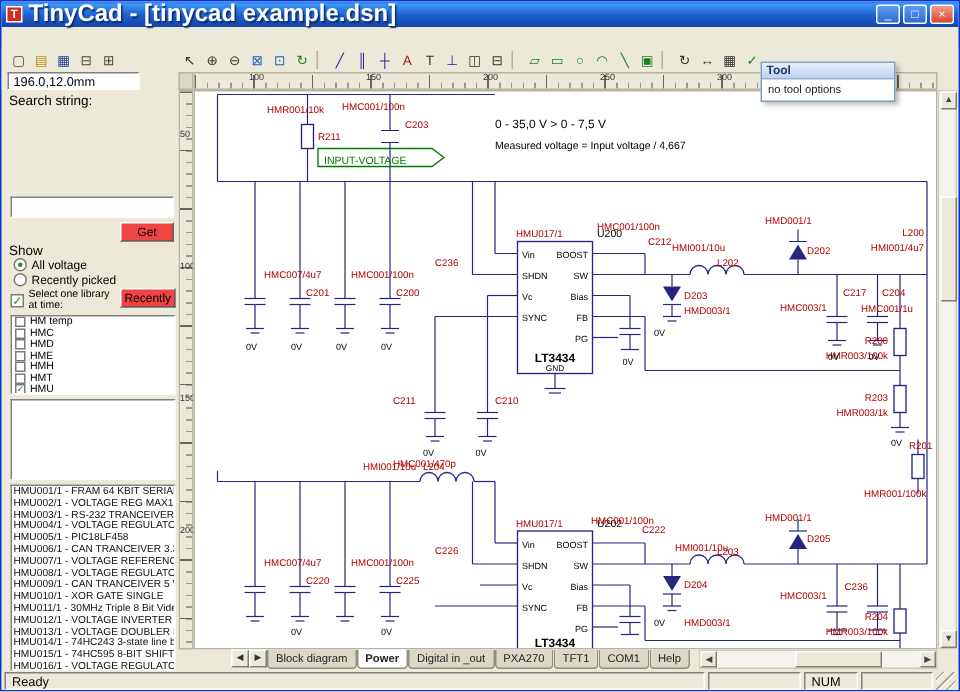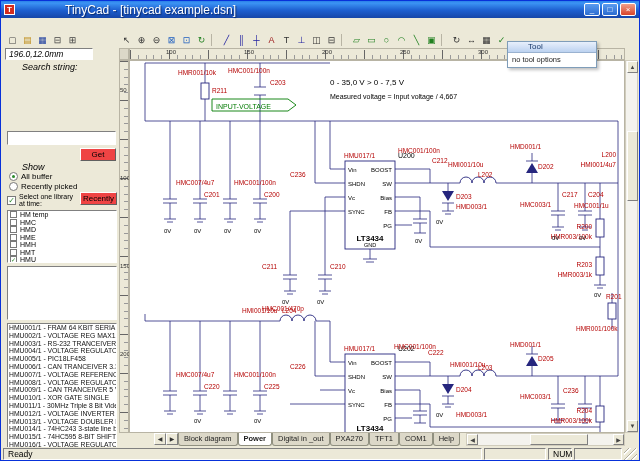--- a/index.html
+++ b/index.html
@@ -6,21 +6,21 @@
   html,body{width:640px;height:461px;overflow:hidden;background:#fff;
     font-family:"Liberation Sans",sans-serif;}
   .window{position:relative;width:640px;height:461px;background:#ece9d8;border:1px solid #0831d9;overflow:hidden;}
 
   
   .titlebar{position:absolute;left:0;top:0;width:100%;height:17px;
     background:linear-gradient(180deg,#2a80e8 0%,#3c94f4 12%,#1d5fd0 55%,#1646a8 100%);
     display:flex;align-items:center;padding:0 3px;color:#fff;}
   .title-icon{width:11px;height:11px;background:#d22c1f;border:1px solid #fff;margin-right:4px;
     font-size:8px;line-height:9px;text-align:center;color:#fff;font-weight:bold;}
-  .title-text{font-size:12px;font-weight:normal;text-shadow:1px 1px 1px #0a2a6a;white-space:nowrap;margin-left:46px;}
+  .title-text{font-size:16px;font-weight:bold;text-shadow:1px 1px 1px #0a2a6a;white-space:nowrap;}
   .cap-btns{margin-left:auto;display:flex;gap:2px;}
   .cap-btn{width:16px;height:13px;border:1px solid #fff;border-radius:2px;
     background:linear-gradient(#5a9cf0,#2c6cd0);color:#fff;font-size:8px;line-height:11px;text-align:center;}
   .cap-btn.close{background:linear-gradient(#f0a08a,#d8442a);}
 
   
   .menubar{position:absolute;left:0;top:17px;width:100%;height:14px;background:#ece9d8;
     border-bottom:1px solid #d8d4c4;display:flex;align-items:center;font-size:10px;}
   .menu-item{padding:0 6px;line-height:13px;color:#000;}
   .mdi-btns{margin-left:auto;display:flex;gap:1px;padding-right:4px;}
@@ -31,40 +31,40 @@
   .toolbar{position:absolute;left:0;top:31px;width:100%;height:16px;background:#ece9d8;display:flex;align-items:center;}
   .tb-group{display:flex;align-items:center;}
   #tb-file{margin-left:4px;}
   #tb-tools{position:absolute;left:118px;top:0;height:16px;display:flex;align-items:center;}
   .tb-btn{display:inline-block;width:15px;height:14px;font-size:9px;line-height:13px;text-align:center;
     border:1px solid #ece9d8;}
   .tb-sep{display:inline-block;width:5px;height:12px;border-left:1px solid #b8b4a4;margin:0 3px 0 2px;}
 
   .coordrow{position:absolute;left:0;top:47px;width:100%;height:12px;background:#ece9d8;}
   .coordbox{position:absolute;left:4px;top:0;width:88px;height:12px;background:#fff;
-    border:1px solid;border-color:#808080 #fff #fff #808080;font-size:8.5px;line-height:10px;padding-left:3px;color:#000;font-style:italic;}
+    border:1px solid;border-color:#808080 #fff #fff #808080;font-size:8.5px;line-height:10px;padding-left:3px;color:#000;}
 
   
   .ruler-corner{position:absolute;left:118px;top:47px;width:10px;height:12px;background:#dcd8c8;border:1px solid #b8b4a4;}
   #h-ruler{position:absolute;left:128px;top:47px;width:496px;height:12px;background-color:#ece9d8;
     border:1px solid #b8b4a4;
     background-image:repeating-linear-gradient(to right,#666 0 1px,transparent 1px 39px),
       repeating-linear-gradient(to right,#999 0 1px,transparent 1px 7.8px);
     background-size:100% 9px,100% 4px;background-position:left bottom,left bottom;background-repeat:no-repeat,no-repeat;}
   .hrl{position:absolute;top:0;font-size:6px;color:#333;}
   #v-ruler{position:absolute;left:118px;top:59px;width:10px;height:373px;background-color:#ece9d8;
     border:1px solid #b8b4a4;
     background-image:repeating-linear-gradient(to bottom,#666 0 1px,transparent 1px 39px),
       repeating-linear-gradient(to bottom,#999 0 1px,transparent 1px 7.8px);
     background-size:9px 100%,4px 100%;background-position:right top,right top;background-repeat:no-repeat,no-repeat;}
   .vrl{position:absolute;left:0;font-size:6px;color:#333;}
 
   
   .sidebar{position:absolute;left:2px;top:59px;width:116px;height:387px;background:#ece9d8;font-size:9px;color:#000;}
-  .sb-label{position:absolute;left:19px;font-size:9px;font-style:italic;}
+  .sb-label{position:absolute;left:3px;font-size:9px;}
   .search-input{position:absolute;left:4px;top:71px;width:109px;height:14px;border:1px solid;
     border-color:#808080 #fff #fff #808080;background:#fff;font-size:9px;padding:0 2px;}
   .btn{border:1px solid;border-color:#fff #606060 #606060 #fff;background:#ef4444;font-size:8px;
     text-align:center;color:#000;}
   #get-btn{position:absolute;left:77px;top:88px;width:36px;height:13px;line-height:11px;}
   .radio-row{position:absolute;left:6px;display:flex;align-items:center;gap:3px;font-size:8px;}
   .radio{width:9px;height:9px;border:1px solid #7a7a7a;border-radius:50%;background:#fff;position:relative;display:inline-block;}
   .radio.on::after{content:"";position:absolute;left:2px;top:2px;width:3px;height:3px;border-radius:50%;background:#2a8a2a;}
   .cb{width:9px;height:9px;border:1px solid #7a7a7a;background:#fff;display:inline-block;
     font-size:8px;line-height:8px;text-align:center;color:#2a8a2a;flex:none;}
@@ -104,30 +104,30 @@
   .hsc-l{position:absolute;left:0;top:0;height:11px;}
   .hsc-r{position:absolute;right:0;top:0;height:11px;}
   .sb-corner{width:13px;height:14px;background:#ece9d8;flex:none;}
 
   
   .statusbar{position:absolute;left:0;top:446px;width:100%;height:14px;background:#ece9d8;display:flex;gap:2px;
     padding:1px 2px;font-size:8.5px;color:#000;}
   .st-cell{border:1px solid;border-color:#808080 #fff #fff #808080;padding:0 4px;line-height:10px;}
   .st-ready{flex:1;}
   .st-a{width:62px;}
-  .st-num{width:24px;}
+  .st-num{width:36px;}
   .st-b{width:48px;}
   .grip{width:13px;background:
     repeating-linear-gradient(135deg,transparent 0 3px,#b0ac9c 3px 4px,#fff 4px 5px);}
 
   
   .tool-popup{position:absolute;left:506px;top:40px;width:90px;height:27px;background:#fff;
     border:1px solid #7f9db9;box-shadow:2px 2px 3px rgba(0,0,0,.25);z-index:50;}
   .tool-popup-title{height:11px;background:linear-gradient(#e8f0fc,#bcd2f0);font-size:8px;line-height:10px;
-    padding-left:20px;color:#1a3a6a;font-weight:normal;border-bottom:1px solid #9ab2d0;}
+    padding-left:3px;color:#1a3a6a;font-weight:bold;border-bottom:1px solid #9ab2d0;}
   .tool-popup-body{font-size:7.5px;line-height:13px;padding-left:4px;color:#222;}
 </style>
 </head>
 <body>
 
 <div class="window">
 
   <div class="titlebar">
     <div class="title-icon">T</div>
     <div class="title-text">TinyCad - [tinycad example.dsn]</div>
@@ -198,21 +198,21 @@
       <span class="vrl" style="top: 290px;">200</span>
     </div>
 
   <div class="sidebar">
     <div class="sb-label" style="top:2px">Search string:</div>
     <input class="search-input" value="" style="">
     <div class="btn" id="get-btn">Get</div>
     <div class="sb-label" style="top:102px">Show</div>
     <div class="radio-row" style="top:112px">
       <span class="radio on"></span>
-      <span>All buffer</span>
+      <span>All voltage</span>
     </div>
     <div class="radio-row" style="top:122px">
       <span class="radio"></span>
       <span>Recently picked</span>
     </div>
     <div class="chk-row">
       <span class="cb">✓</span>
       <span>Select one library at time:</span>
     </div>
     <div class="btn" id="lib-btn">Recently</div>

